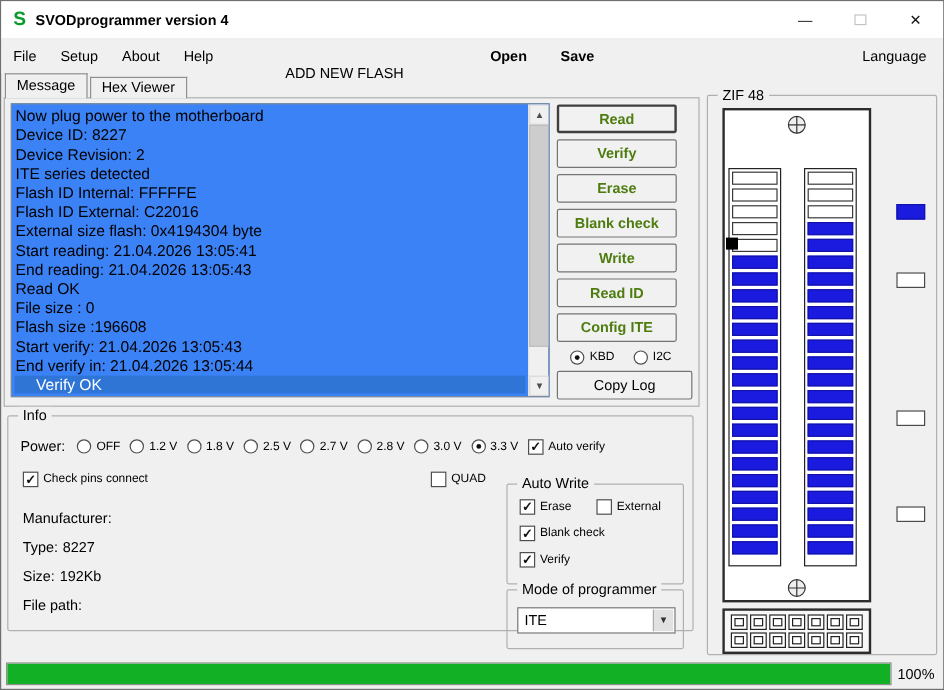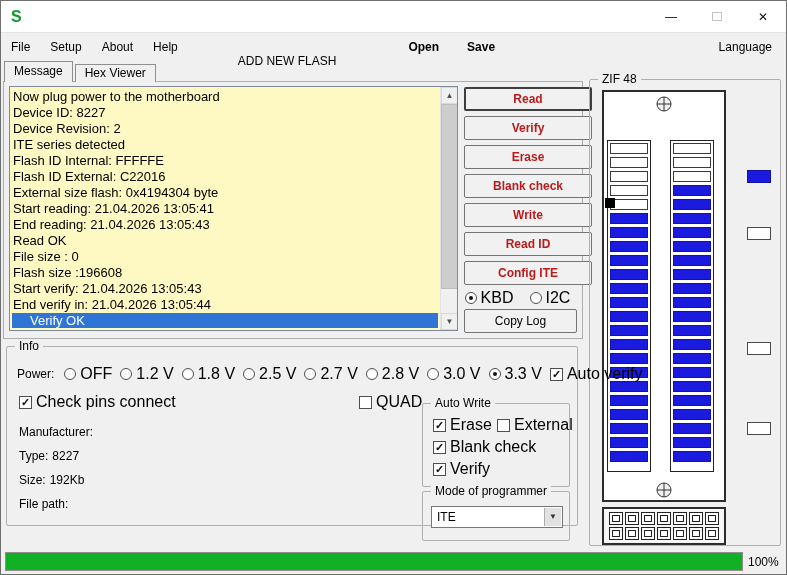--- a/index.html
+++ b/index.html
@@ -24,32 +24,32 @@
   .mi-save { margin-left:8px; font-weight:700; }
   .mi-lang { margin-left:auto; margin-right:4px; }
 
   
   .tabs { position:absolute; left:3px; top:60px; height:21px; display:flex; align-items:flex-end; z-index:3; }
   .tab { height:18px; line-height:16px; padding:0 9px; border:1px solid #8f8f8f; border-bottom:none; margin-right:2px; background:#f0f0f0; font-size:12px; cursor:default; }
   .tab.active { height:21px; line-height:19px; }
   .tab-page { position:absolute; left:2px; top:80px; width:580px; height:258px; border:1px solid #aeaeae; background:#f0f0f0; }
 
   
-  .log-box { position:absolute; left:8px; top:85px; width:449px; height:245px; background:#fef9c3; border:1px solid #7f8a99; overflow:hidden; }
+  .log-box { position:absolute; left:8px; top:85px; width:449px; height:245px; background:#3b82f6; border:1px solid #7f8a99; overflow:hidden; }
   .log-lines { position:absolute; left:2px; top:2px; right:19px; bottom:2px; overflow:hidden; }
   .log-line { font-size:13px; line-height:16px; white-space:nowrap; padding-left:1px; }
   .log-line.selected { background:var(--selection-blue,#2e75d6); color:#fff;padding-left:18px; }
   .scrollbar { position:absolute; top:0; right:0; bottom:0; width:17px; background:#f0f0f0; border-left:1px solid #e3e3e3; }
   .sb-btn { position:absolute; left:0; width:17px; height:17px; font-size:8px; color:#4f4f4f; display:flex; align-items:center; justify-content:center; background:#f0f0f0; border:1px solid #d9d9d9; }
   .sb-up { top:0; } .sb-down { bottom:0; }
   .sb-thumb { position:absolute; left:0; top:17px; width:17px; height:185px; background:#cdcdcd; border:1px solid #bdbdbd; }
 
   
   .actions { position:absolute; left:463px; top:86px; width:107px; }
-  .action-btn { display:block; width:128px; height:24px; margin-bottom:5px; background:#f1f1f1; border:1px solid #747474; border-radius:2px; font-family:"Liberation Sans",sans-serif; font-size:12px; font-weight:700; color:#b91c1c; cursor:default; }
+  .action-btn { display:block; width:100px; height:24px; margin-bottom:5px; background:#f1f1f1; border:1px solid #747474; border-radius:2px; font-family:"Liberation Sans",sans-serif; font-size:12px; font-weight:700; color:#4d7c0f; cursor:default; }
   .action-btn.default { border:2px solid #3f3f3f; }
   .iface-row { display:flex; justify-content:center; gap:16px; margin:2px 0 4px; height:15px; align-items:center; }
   .copylog-btn { display:block; width:113px; height:24px; background:#f1f1f1; border:1px solid #747474; border-radius:2px; font-family:"Liberation Sans",sans-serif; font-size:12px; color:#000; cursor:default; }
 
   
   .groupbox { position:absolute; border:1px solid #b0b0b0; border-radius:2px; }
   .gb-legend { position:absolute; top:-8px; left:8px; background:#f0f0f0; padding:0 4px; font-size:12px; line-height:14px; }
 
   
   .zif { left:588px; top:78px; width:192px; height:467px; }
@@ -63,21 +63,21 @@
   .pin-marker { position:absolute; left:1px; top:106px; width:10px; height:10px; background:#000; }
   .side-rect { position:absolute; left:157px; width:24px; height:13px; border:1px solid #4a4a4a; background:#fff; }
   .side-rect.blue { top:90px; background:var(--pin-blue,#1b1be0); border-color:#1212a8; }
   .side-rect.w1 { top:147px; } .side-rect.w2 { top:262px; } .side-rect.w3 { top:342px; }
   .connector { position:absolute; left:12px; top:427px; width:124px; height:38px; border:2px solid #2c2c2c; background:#f7f7f7; display:grid; grid-template-columns:repeat(7,1fr); grid-template-rows:repeat(2,1fr); gap:2px; padding:3px 5px; }
   .ccell { border:1px solid #222; position:relative; background:#fff; }
   .cinner { position:absolute; left:2px; top:2px; right:2px; bottom:2px; border:1px solid #222; }
 
   
   .info { left:5px; top:345px; width:572px; height:180px; }
-  .ctrl { display:inline-flex; align-items:center; gap:4px; font-size:16px; white-space:nowrap; }
+  .ctrl { display:inline-flex; align-items:center; gap:4px; font-size:10px; white-space:nowrap; }
   .rb { width:12px; height:12px; border:1px solid #4e4e4e; border-radius:50%; background:#fff; display:inline-block; position:relative; flex:none; }
   .rb.selected::after { content:""; position:absolute; left:3px; top:3px; width:4px; height:4px; border-radius:50%; background:#101010; }
   .cb { width:13px; height:13px; border:1px solid #4e4e4e; background:#fff; display:inline-block; position:relative; flex:none; }
   .cb.checked::after { content:"✓"; position:absolute; left:1px; top:-1px; font-size:11px; font-weight:700; color:#101010; }
   .power-row { position:absolute; left:10px; top:18px; display:flex; align-items:center; gap:8px; }
   .power-label { font-size:12px; margin-right:2px; }
   .row2 { position:absolute; left:12px; top:46px; }
   .quad { position:absolute; left:352px; top:46px; }
   .kv { position:absolute; left:12px; font-size:12px; }
   .kv span { margin-right:4px; }
@@ -95,20 +95,21 @@
   .progress-fill { height:100%; background:var(--progress-green,#12b025); }
   .progress-label { position:absolute; left:747px; top:554px; font-size:12px; }
 </style>
 </head>
 <body>
 
 <div class="window">
 
   <div class="titlebar">
     <span class="app-icon">S</span>
+    <span class="win-title">SVODprogrammer version 4</span>
     <div class="win-controls">
       <div class="winbtn">
           <span class="min-glyph">—</span>
         </div>
       <div class="winbtn">
           <span class="max-glyph"></span>
         </div>
       <div class="winbtn">
           <span class="close-glyph">✕</span>
         </div>

